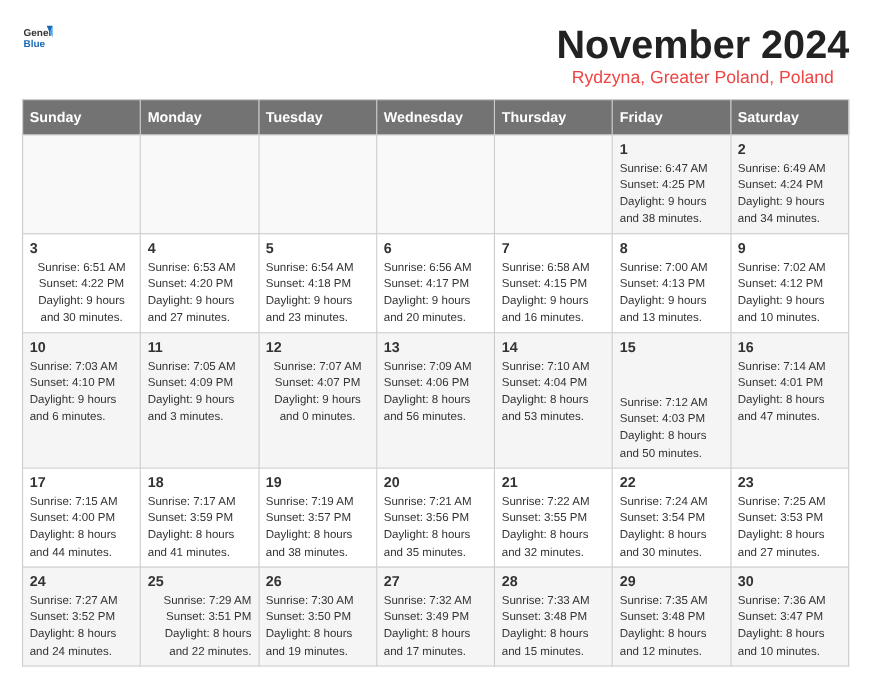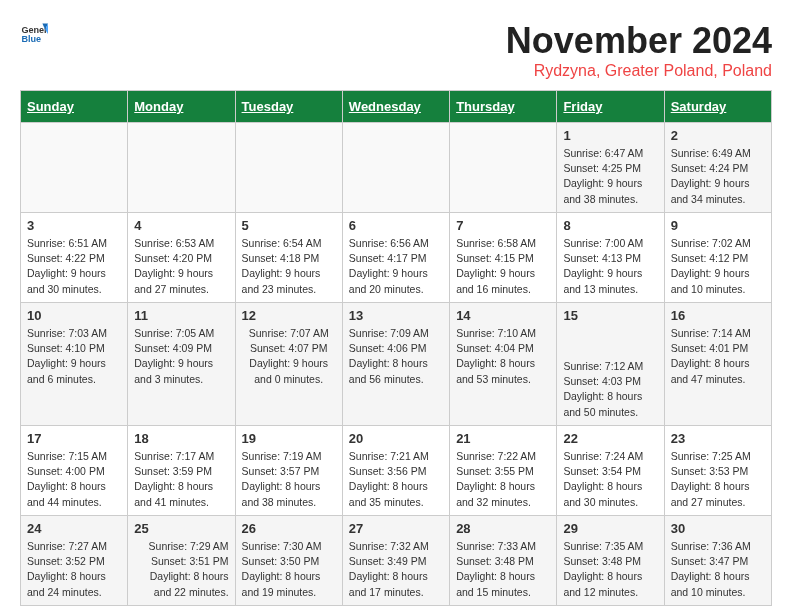--- a/index.html
+++ b/index.html
@@ -19,40 +19,39 @@
     .logo {
       display: flex;
       align-items: center;
       gap: 4px;
     }
     .logo-icon {
       width: 28px;
       height: 28px;
     }
     .title-section {
-      text-align: right;
+      text-align: center;
     }
     .calendar-title {
       font-size: 36px;
       font-weight: bold;
       color: #222;
     }
     .calendar-subtitle {
       font-size: 16px;
       color: #ef4444;
     }
     table {
       width: 100%;
       border-collapse: collapse;
       table-layout: fixed;
     }
     thead tr {
-      background-color: #15803d;
+      background-color: #737373;
       color: white;
-      text-decoration: underline;
     }
     thead th {
       padding: 8px 6px;
       text-align: left;
       font-size: 13px;
       font-weight: bold;
       border: 1px solid #ccc;
     }
     tbody tr {
       vertical-align: top;
@@ -131,21 +130,21 @@
           <span class="day-num">2</span>
           <div class="day-info" style="white-space: pre-line;">Sunrise: 6:49 AM
 Sunset: 4:24 PM
 Daylight: 9 hours
 and 34 minutes.</div>
         </td>
       </tr>
       <tr>
         <td>
           <span class="day-num">3</span>
-          <div class="day-info" style="white-space: pre-line;">Sunrise: 6:51 AM
+          <div class="day-info" style="white-space: pre-line; text-align: center;">Sunrise: 6:51 AM
 Sunset: 4:22 PM
 Daylight: 9 hours
 and 30 minutes.</div>
         </td>
         <td>
           <span class="day-num">4</span>
           <div class="day-info" style="white-space: pre-line;">Sunrise: 6:53 AM
 Sunset: 4:20 PM
 Daylight: 9 hours
 and 27 minutes.</div>

